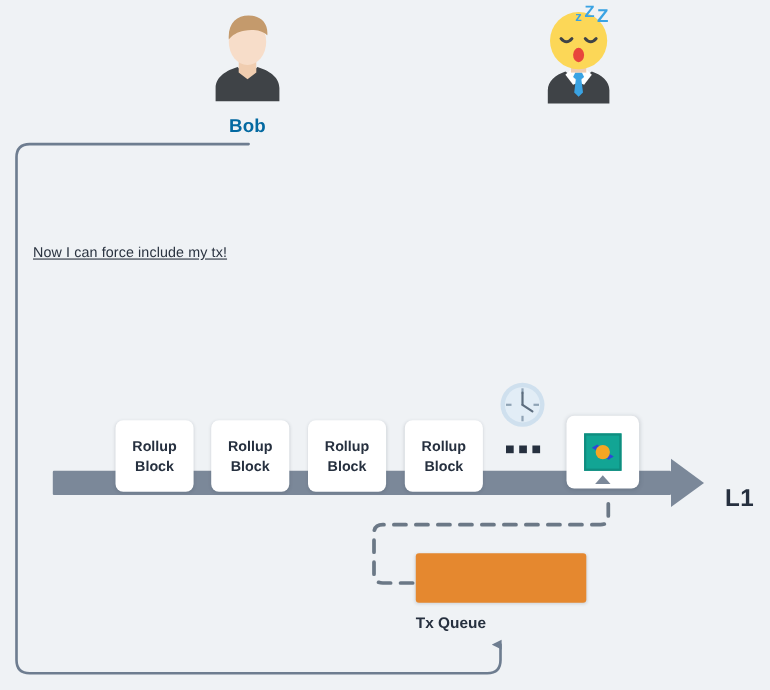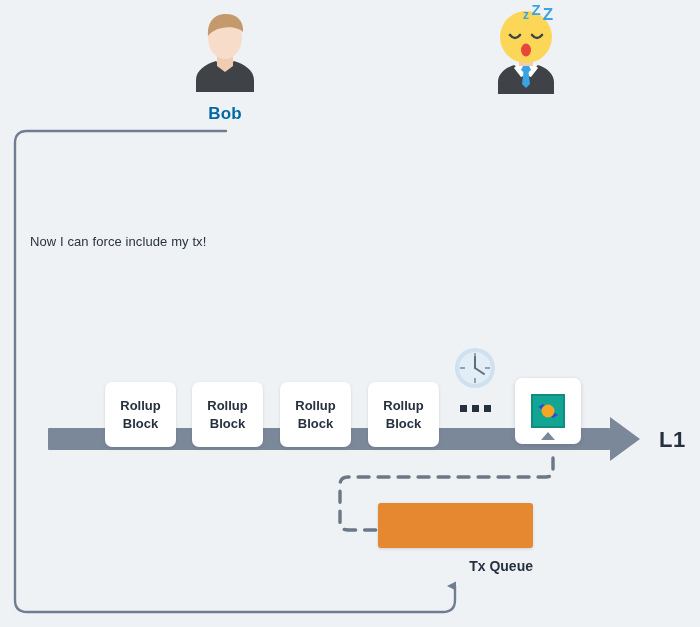--- a/index.html
+++ b/index.html
@@ -137,21 +137,21 @@
     background: #e5882f;
     border-radius: 3px;
     box-shadow: 0 1px 3px rgba(40,50,65,0.16);
   }
   .queue-label {
     position: absolute;
     font-size: 14px;
     font-weight: bold;
     color: #26303f;
     white-space: nowrap;
-    text-align: right;
+    text-align: left;
   }
 
   
   .clock-wrap { position: absolute; }
 </style>
 </head>
 <body>
 
 <div id="stage">
 
@@ -202,25 +202,25 @@
       <path d="M62 31 q5 6 10 0" stroke="#3f4347" stroke-width="2.6" fill="none" stroke-linecap="round"></path>
 
       <ellipse cx="56" cy="46" rx="5" ry="6.5" fill="#e8453c"></ellipse>
 
       <text x="56" y="15" font-family="'Liberation Sans',sans-serif" font-size="12" font-weight="bold" fill="#3aa3e3" text-anchor="middle">z</text>
       <text x="66" y="11" font-family="'Liberation Sans',sans-serif" font-size="15" font-weight="bold" fill="#3aa3e3" text-anchor="middle">Z</text>
       <text x="78" y="16" font-family="'Liberation Sans',sans-serif" font-size="17" font-weight="bold" fill="#3aa3e3" text-anchor="middle">Z</text>
     </svg>
   </div>
 
-  <div class="note-text" style="left:30px; top:234px;">Now I can force include my tx!</div>
+  <div class="note-text" style="left:30px; top:222px;text-decoration:underline;">Now I can force include my tx!</div>
 
   <div class="timeline-bar" style="left:48px; top:428px; width:562px; height:22px;"></div>
   <div class="timeline-head" style="left:610px; top:417px;"></div>
-  <div class="l1-label" style="left:659px; top:427px;">L1</div>
+  <div class="l1-label" style="left:659px; top:440px;">L1</div>
 
   <div class="block" style="left:105px; top:382px; width:71px; height:65px;">
     <div class="block-line">Rollup</div>
     <div class="block-line">Block</div>
   </div>
 
   <div class="block" style="left:192px; top:382px; width:71px; height:65px;">
     <div class="block-line">Rollup</div>
     <div class="block-line">Block</div>
   </div>

